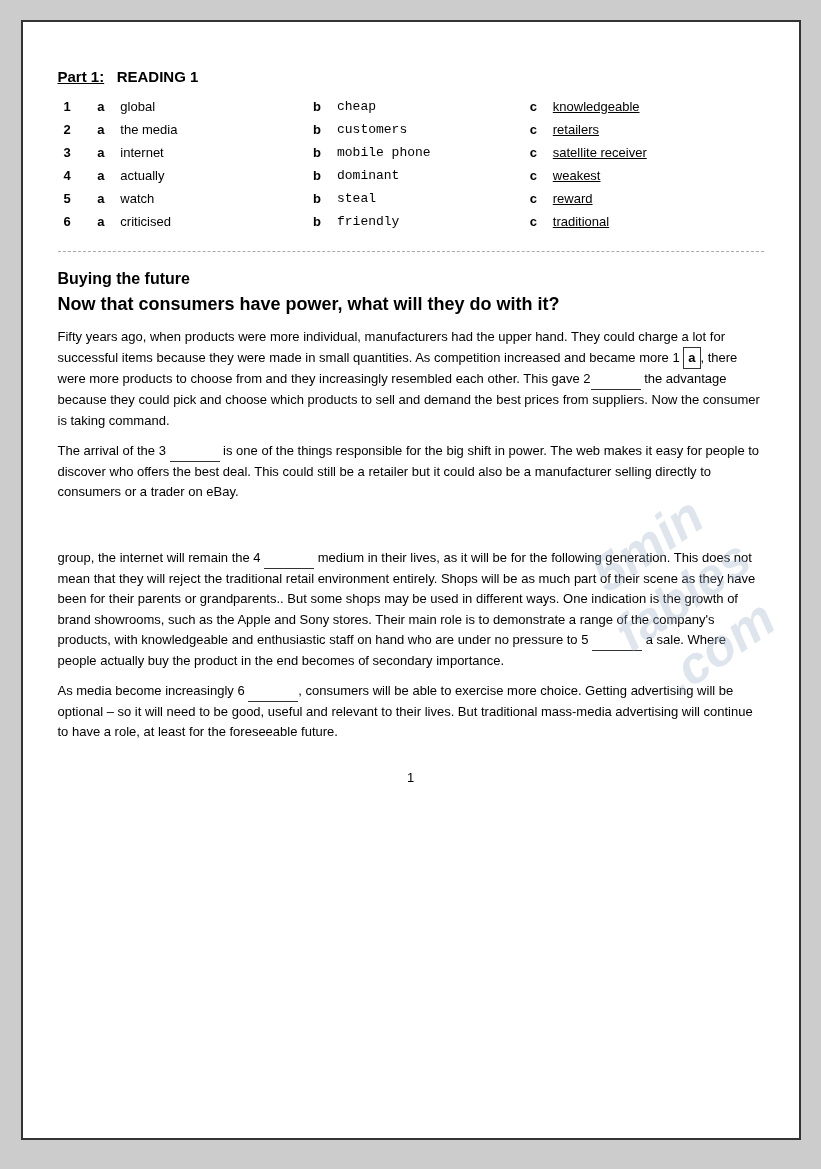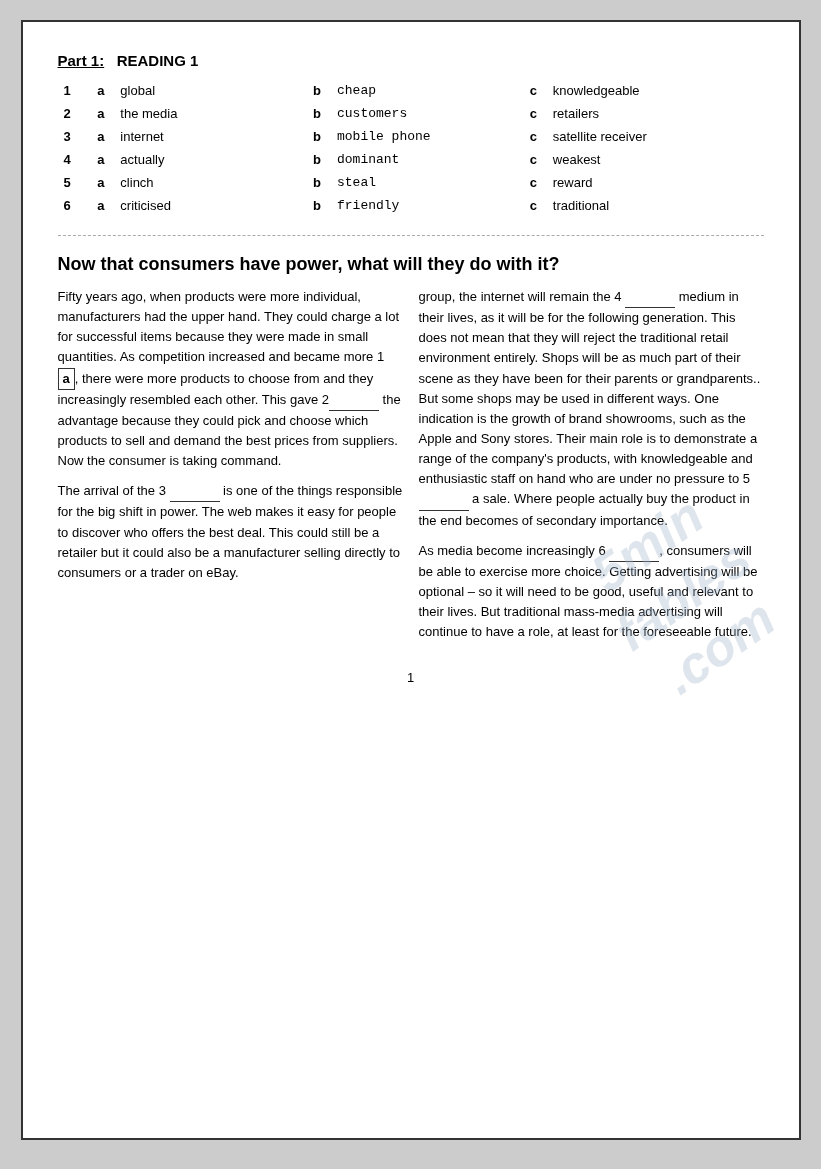--- a/index.html
+++ b/index.html
@@ -10,21 +10,21 @@
       align-items: flex-start;
       padding: 20px;
       font-family: Arial, sans-serif;
       font-size: 13px;
     }
     .page {
       width: 780px;
       min-height: 1120px;
       background: #fff;
       border: 2px solid #333;
-      padding: 30px 35px;
+      padding: 46px 35px;
       position: relative;
     }
     .part-header {
       font-size: 15px;
       font-weight: bold;
       margin-bottom: 10px;
     }
     .part-header .part-label {
       text-decoration: underline;
     }
@@ -61,39 +61,41 @@
     .options-table .opt-b-text {
       width: 160px;
       font-family: Liberation Mono, monospace;
     }
     .options-table .opt-c-letter {
       font-weight: bold;
       width: 16px;
     }
     .options-table .opt-c-text {
       width: 180px;
+      text-decoration: underline;
     }
     .divider {
       border: none;
       border-top: 1px dashed #aaa;
       margin: 18px 0;
     }
     .article-title {
       font-size: 16px;
       font-weight: bold;
       margin-bottom: 6px;
     }
     .article-subtitle {
       font-size: 18px;
       font-weight: bold;
       margin-bottom: 12px;
     }
     .two-col {
       display: flex;
-      gap: 16px;
+      gap: 36px;
+      flex-direction: column;
     }
     .col {
       flex: 1;
     }
     .col p {
       margin-bottom: 10px;
       line-height: 1.55;
       text-align: left;
     }
     .answer-filled {
@@ -172,40 +174,41 @@
           <td class="letter"><b>a</b></td>
                  <td class="opt-text">actually</td>
           <td class="opt-b-letter"><b>b</b></td>
                  <td class="opt-b-text">dominant</td>
           <td class="opt-c-letter"><b>c</b></td>
                  <td class="opt-c-text">weakest</td>
         </tr>
         <tr>
           <td class="num-col"><b>5</b></td>
           <td class="letter"><b>a</b></td>
-                 <td class="opt-text">clinch</td>
+                 <td class="opt-text">watch</td>
           <td class="opt-b-letter"><b>b</b></td>
                  <td class="opt-b-text">steal</td>
           <td class="opt-c-letter"><b>c</b></td>
                  <td class="opt-c-text">reward</td>
         </tr>
         <tr>
           <td class="num-col"><b>6</b></td>
           <td class="letter"><b>a</b></td>
                  <td class="opt-text">criticised</td>
           <td class="opt-b-letter"><b>b</b></td>
                  <td class="opt-b-text">friendly</td>
           <td class="opt-c-letter"><b>c</b></td>
                  <td class="opt-c-text">traditional</td>
         </tr>
       </tbody>
   </table>
 
   <hr class="divider">
 
+  <div class="article-title">Buying the future</div>
   <div class="article-subtitle">Now that consumers have power, what will they do with it?</div>
 
   <div class="two-col">
     <div class="col" id="left-col">
         <p>Fifty years ago, when products were more individual, manufacturers had the upper hand.  They could charge a lot for successful items because they were made in small quantities.  As competition increased and became more 1 <span class="answer-filled">a</span>, there were more products to choose from and they increasingly resembled each other.  This gave 2<span class="blank-line">&nbsp;&nbsp;&nbsp;&nbsp;&nbsp;&nbsp;</span> the advantage because they could pick and choose which products to sell and demand the best prices from suppliers.  Now the consumer is taking command.</p>
         <p>The arrival of the 3 <span class="blank-line">&nbsp;&nbsp;&nbsp;&nbsp;&nbsp;&nbsp;</span> is one of the things responsible for the big shift in power.  The web makes it easy for people to discover who offers the best deal.  This could still be a retailer but it could also be a manufacturer selling directly to consumers or a trader on eBay.</p>
       </div>
     <div class="col" id="right-col">
         <p>group, the internet will remain the 4 <span class="blank-line">&nbsp;&nbsp;&nbsp;&nbsp;&nbsp;&nbsp;</span> medium in their lives, as it will be for the following generation.  This does not mean that they will reject the traditional retail environment entirely.  Shops will be as much part of their scene as they have been for their parents or grandparents..  But some shops may be used in different ways.  One indication is the growth of brand showrooms, such as the Apple and Sony stores.  Their main role is to demonstrate a range of the company's products, with knowledgeable and enthusiastic staff on hand who are under no pressure to 5 <span class="blank-line">&nbsp;&nbsp;&nbsp;&nbsp;&nbsp;&nbsp;</span> a sale.  Where people actually buy the product in the end becomes of secondary importance.</p>
         <p>As media become increasingly 6 <span class="blank-line">&nbsp;&nbsp;&nbsp;&nbsp;&nbsp;&nbsp;</span>, consumers will be able to exercise more choice.  Getting advertising will be optional – so it will need to be good, useful and relevant to their lives.  But traditional mass-media advertising will continue to have a role, at least for the foreseeable future.</p>

